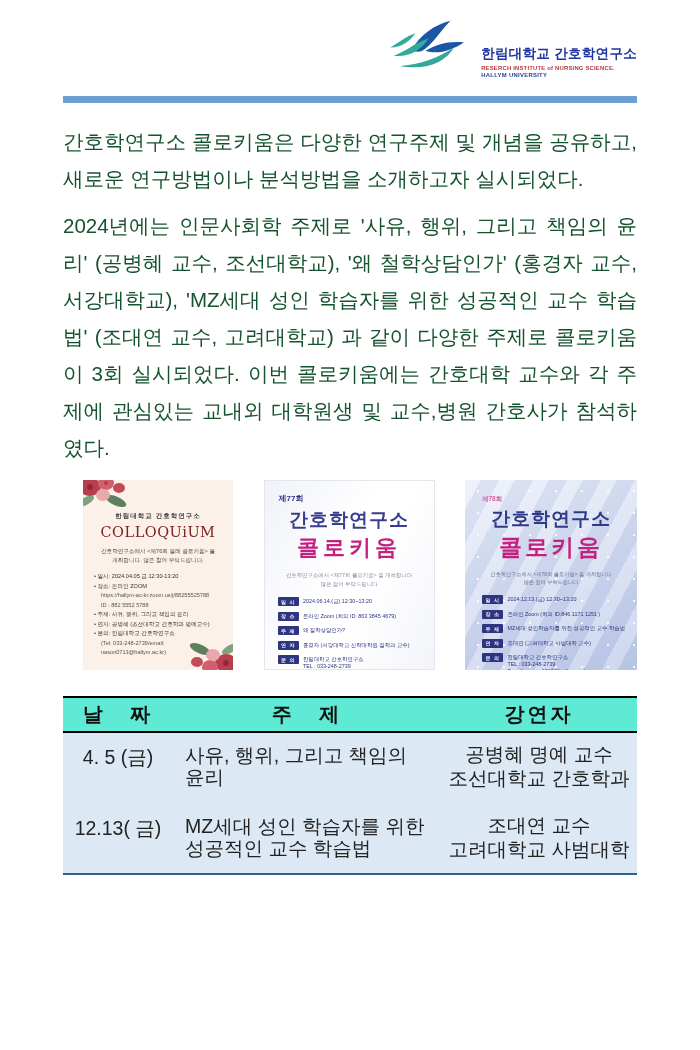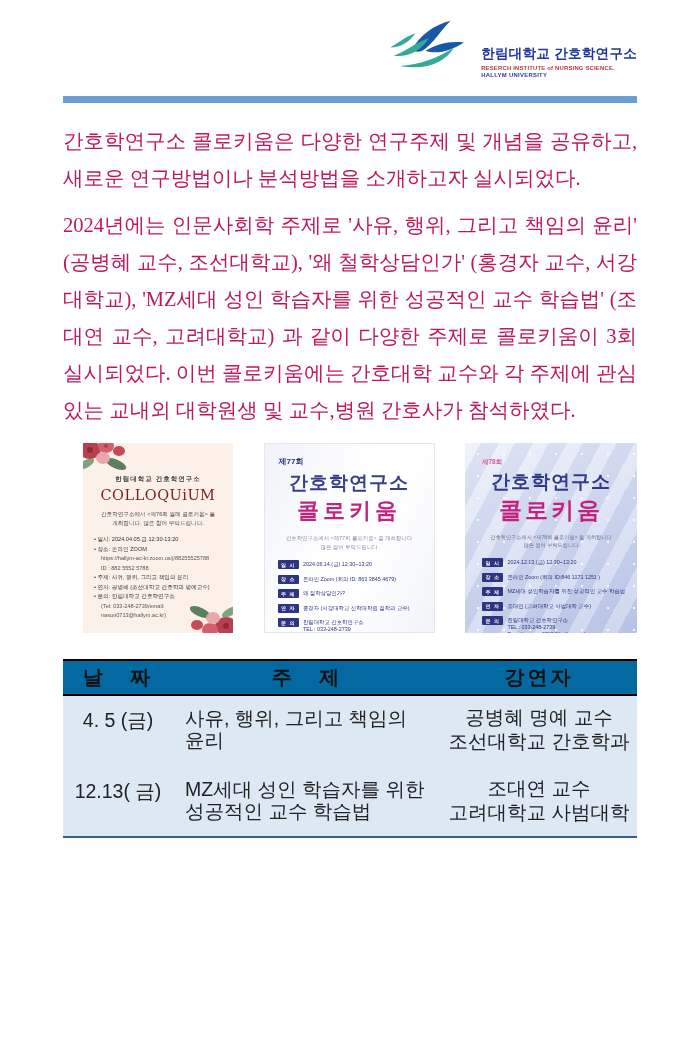--- a/index.html
+++ b/index.html
@@ -19,21 +19,21 @@
   .logo-en1{font-size:5.9px;font-weight:700;color:#B03A3A;margin-top:1.5px;letter-spacing:0.2px;}
   .logo-en2{font-size:5.9px;font-weight:700;color:#27409A;margin-top:1px;letter-spacing:0.3px;}
 
   .rule{height:4px;background:#6B9FD4;}
   .rule.thin{height:3px;}
 
   
   .doc-title{margin:0;padding:15px 0 17px;text-align:center;font-size:46px;font-weight:800;color:#000;letter-spacing:1px;}
 
   
-  .body-copy{margin-top:20px;font-size:20.5px;line-height:37px;color:#be185d;text-align:justify;word-break:break-all;font-family:Liberation Serif, serif;}
+  .body-copy{margin-top:20px;font-size:20.5px;line-height:37px;color:#14532d;text-align:justify;word-break:break-all;}
   .body-copy p{margin:0 0 10px;}
   .body-copy p:last-child{margin-bottom:0;}
 
   
   .posters{display:flex;justify-content:space-between;margin-top:14px;height:192px;padding-left:20px;box-sizing:border-box;}
   .poster{position:relative;overflow:hidden;box-sizing:border-box;height:190px;}
   .poster-1{width:150px;background:#FBF1E8;}
   .poster-2{width:171px;background:
       linear-gradient(115deg, rgba(214,219,236,0.35) 0%, rgba(255,255,255,0) 45%),
       linear-gradient(295deg, rgba(214,219,236,0.3) 0%, rgba(255,255,255,0) 40%),#ffffff;
@@ -68,21 +68,21 @@
   .p-rows{margin:9px 8px 0 13px;}
   .poster-3 .p-rows{margin-left:17px;}
   .p-row{display:flex;align-items:flex-start;margin-bottom:5.5px;}
   .p-badge{background:#2D3580;color:#fff;font-size:5px;font-weight:700;letter-spacing:1px;padding:1.5px 3.5px;border-radius:1px;margin-right:4px;white-space:nowrap;}
   .p-val{font-size:5.4px;color:#2D3580;line-height:7px;white-space:pre-line;padding-top:1px;text-align:left;}
 
   
   .schedule{width:100%;border-collapse:collapse;margin-top:24px;table-layout:fixed;}
   .schedule col.c1{width:110px;} .schedule col.c2{width:268px;} .schedule col.c3{width:196px;}
   .schedule th{
-    border-top:2.5px solid #000;border-bottom:2px solid #000;background:#0369a1;
+    border-top:2.5px solid #000;border-bottom:2px solid #000;background:#5eead4;
     height:33px;font-size:20px;font-weight:700;color:#111;
     word-spacing:16px;letter-spacing:3px;padding:0;
   }
   .schedule td{vertical-align:top;font-size:19.5px;color:#222;margin-top:16px;}
   .schedule tr.row-alt{background:#DCE9F5;}
   .schedule td.date{text-align:center;padding-top:11px;height:59px;}
   .schedule tr.r2 td.date{height:63px;}
   .schedule tr.r3 td.date{height:57px;}
   .schedule td.topic{padding:11px 10px 0 12px;line-height:22px;word-break:break-all;text-align:left;}
   .schedule td.speaker{text-align:center;line-height:24px;white-space:pre-line;padding-top:9px;}

